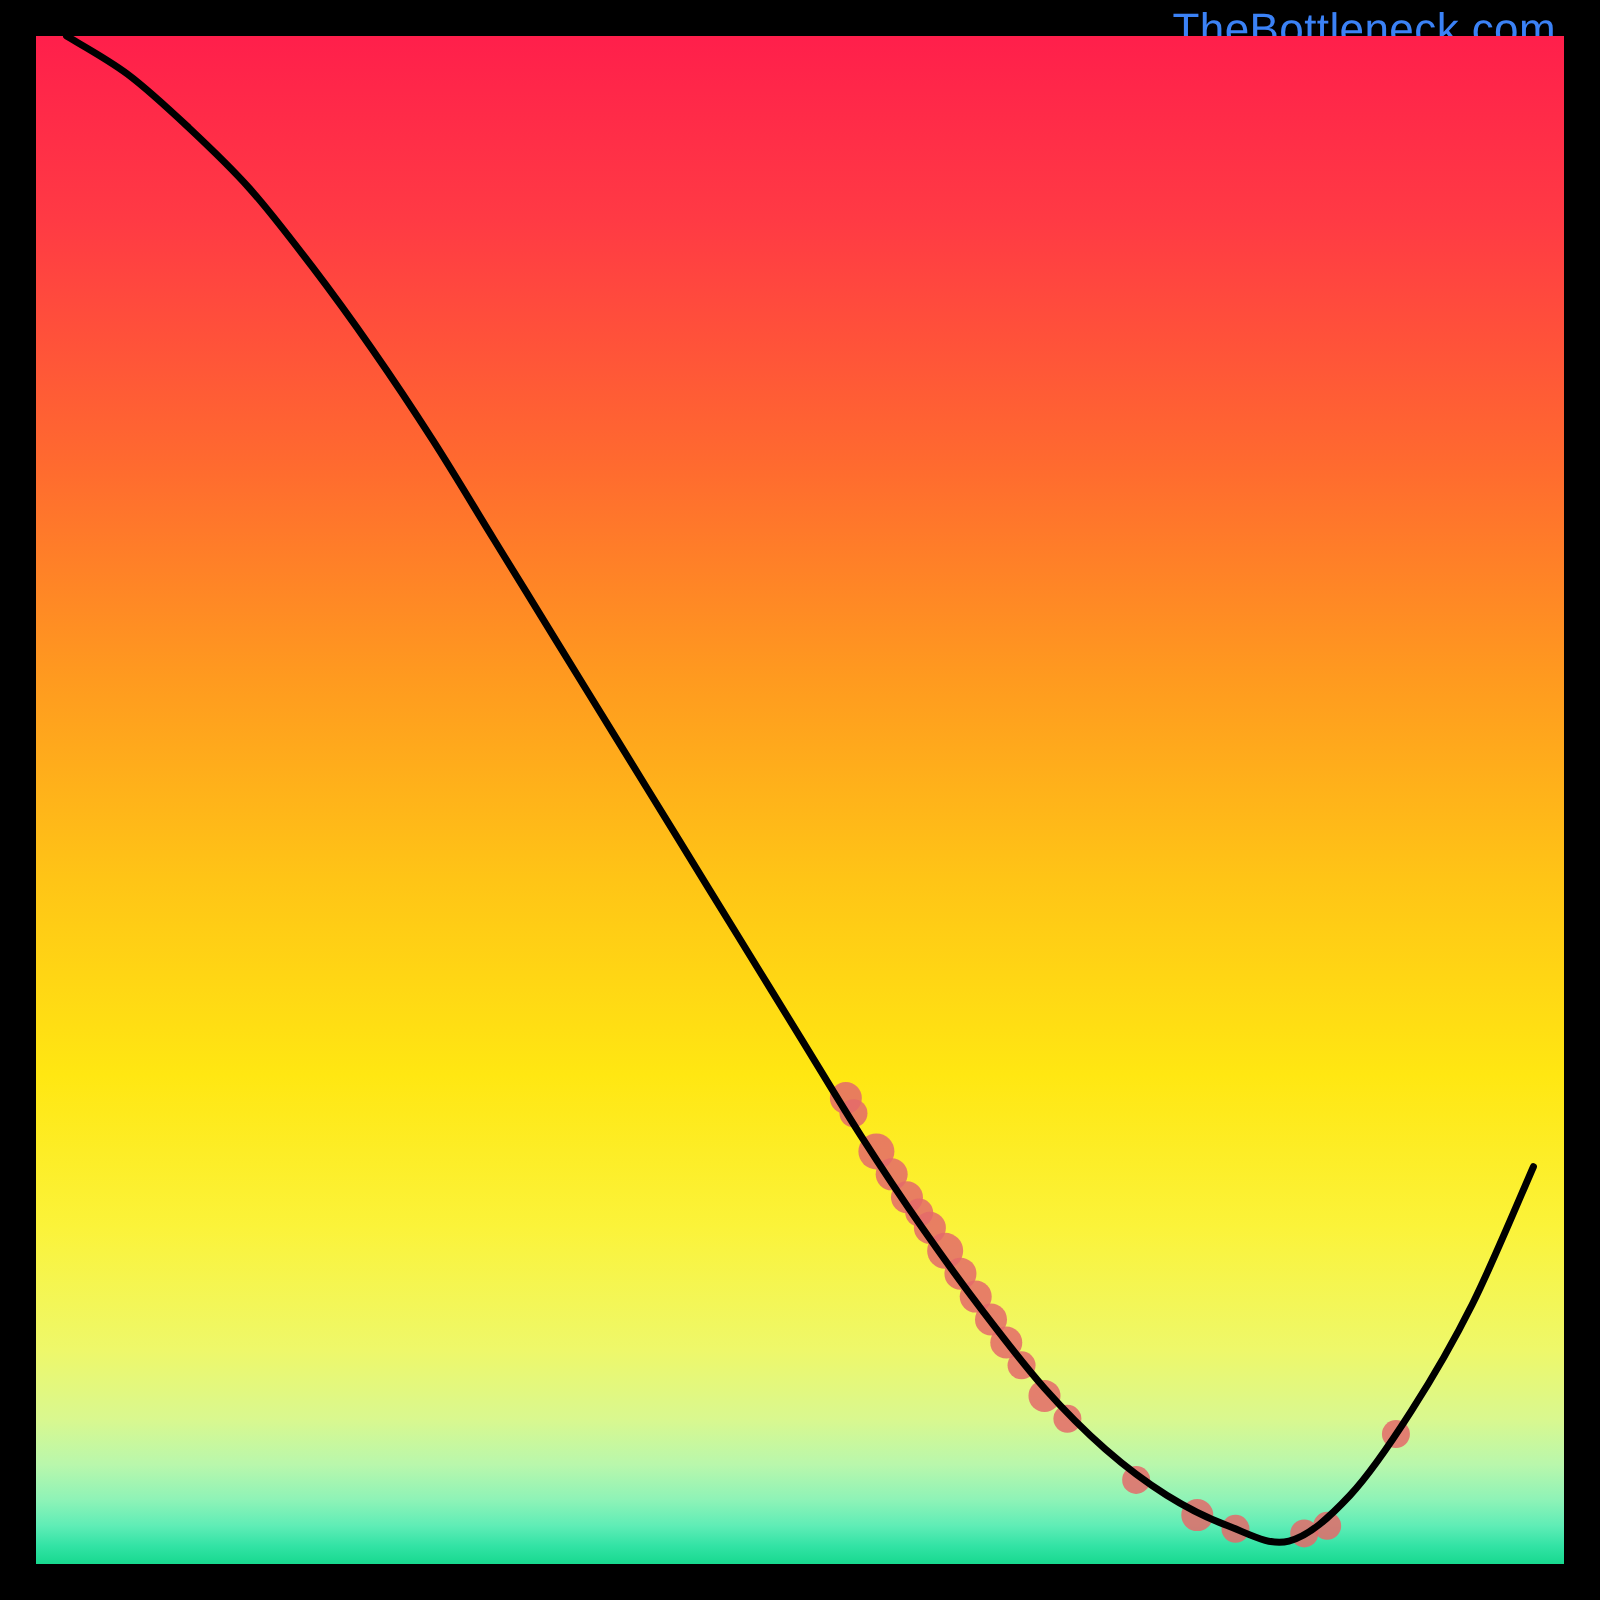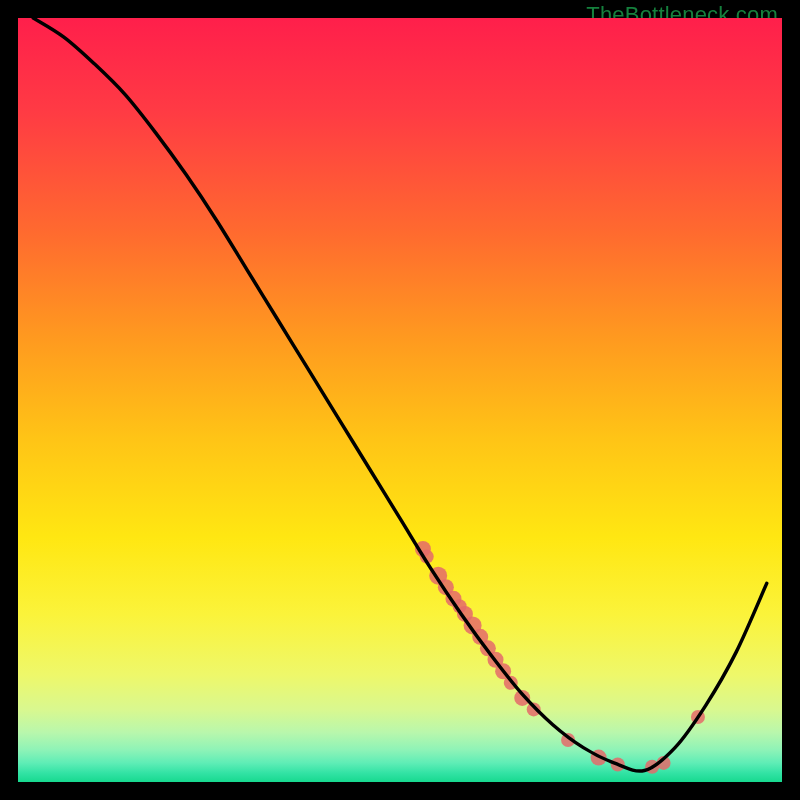--- a/index.html
+++ b/index.html
@@ -23,21 +23,21 @@
     position: absolute;
     left: 0;
     top: 0;
     width: 764px;
     height: 764px;
   }
   .attribution {
     position: absolute;
     top: 2px;
     right: 22px;
-    color: #15803d;
+    color: #3b82f6;
     font-size: 22px;
     font-weight: 500;
     letter-spacing: 0.2px;
   }
   svg { display: block; }
 </style>
 </head>
 <body>
 
 <div class="attribution">TheBottleneck.com</div>

